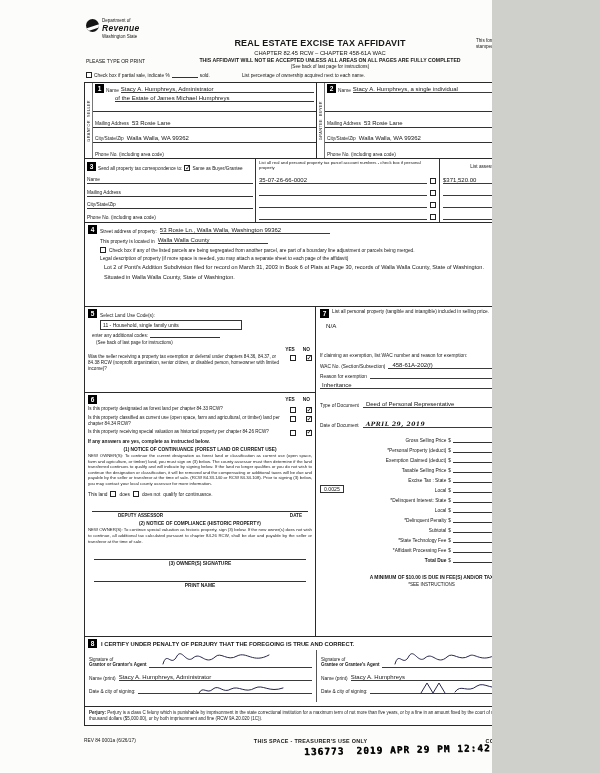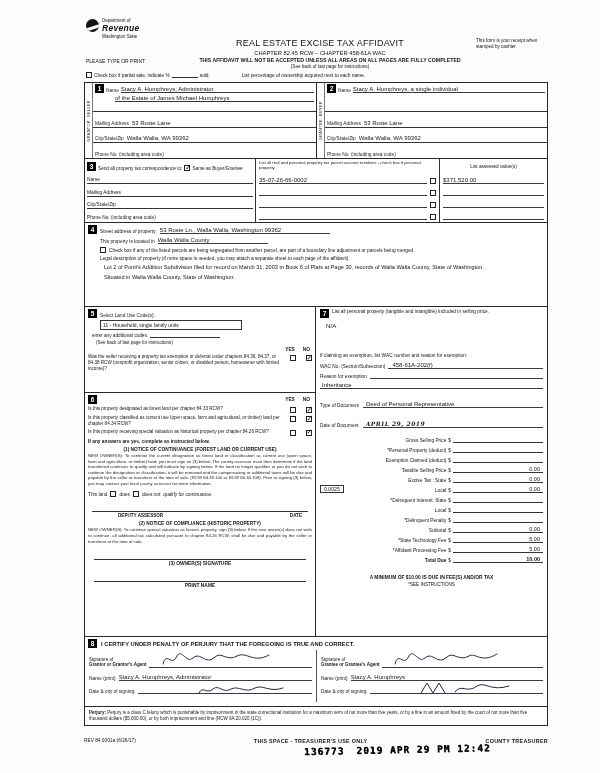--- a/index.html
+++ b/index.html
@@ -1,37 +1,37 @@
 <!DOCTYPE html>
 <html><head>
 <meta charset="utf-8">
 <style>
 *{margin:0;padding:0;box-sizing:border-box}
 html,body{width:600px;height:773px}
 body{background:#cfcfcb;font-family:"Liberation Sans",sans-serif}
-.page{position:relative;width:600px;height:773px;background:#fcfcfa;color:#161616;overflow:hidden}
+.page{position:relative;width:492px;height:773px;background:#fcfcfa;color:#161616;overflow:hidden}
 .content{position:absolute;left:84px;top:14px;width:464px;font-size:5px}
 .b{font-weight:bold}
 .num{display:inline-flex;align-items:center;justify-content:center;width:9px;height:9px;background:#000;color:#fff;font-size:6.5px;font-weight:bold;flex:none}
 .cb{display:inline-block;width:6px;height:6px;border:1px solid #222;position:relative;flex:none;background:#fff;vertical-align:-1px}
 .cb.checked::after{content:"✓";position:absolute;left:-0.5px;top:-2.5px;font-size:7px;color:#111}
 .uline{border-bottom:1px solid #3a3a3a}
 .flex1{flex:1}
 .lbl{font-size:4.8px;color:#222}
 .val{font-size:6px}
 
 .logo{position:absolute;left:2px;top:4px;width:92px}
 .logo-row{display:flex;gap:3px;align-items:center}
 .logo-mark{width:13px;height:13px;border-radius:50%;background:#151515;position:relative;overflow:hidden;flex:none}
 .logo-mark::after{content:"";position:absolute;left:-3px;top:7px;width:22px;height:3px;background:#fff;transform:rotate(-18deg)}
 .logo-dept{font-size:4.5px}
 .logo-rev{font-size:8.5px;font-weight:bold;font-style:italic;letter-spacing:.3px}
 .logo-state{font-size:4.5px;margin:1px 0 0 16px}
 .titleblk{position:absolute;left:96px;top:24px;width:280px;text-align:center}
-.title{font-size:9px;font-weight:normal;letter-spacing:.2px}
+.title{font-size:9px;font-weight:bold;letter-spacing:.2px}
 .chapter{font-size:5.8px;margin-top:2px}
 .receipt{position:absolute;right:0;top:24px;width:72px;font-size:4.6px;line-height:1.25}
 .please{position:absolute;left:2px;top:44px;font-size:5px}
 .warn{position:absolute;left:96px;top:43px;width:300px;text-align:center;font-size:5.2px;font-weight:bold}
 .seeback{position:absolute;left:96px;top:50px;width:300px;text-align:center;font-size:4.6px}
 .partial{position:absolute;left:2px;top:58px;width:460px;display:flex;align-items:flex-end;font-size:4.8px;gap:2px}
 .pline{width:26px;border-bottom:1px solid #333}
 .ownpct{margin-left:30px}
 
 .form{position:absolute;left:0;top:68px;width:464px;border:1px solid #2a2a2a;background:#fff}

